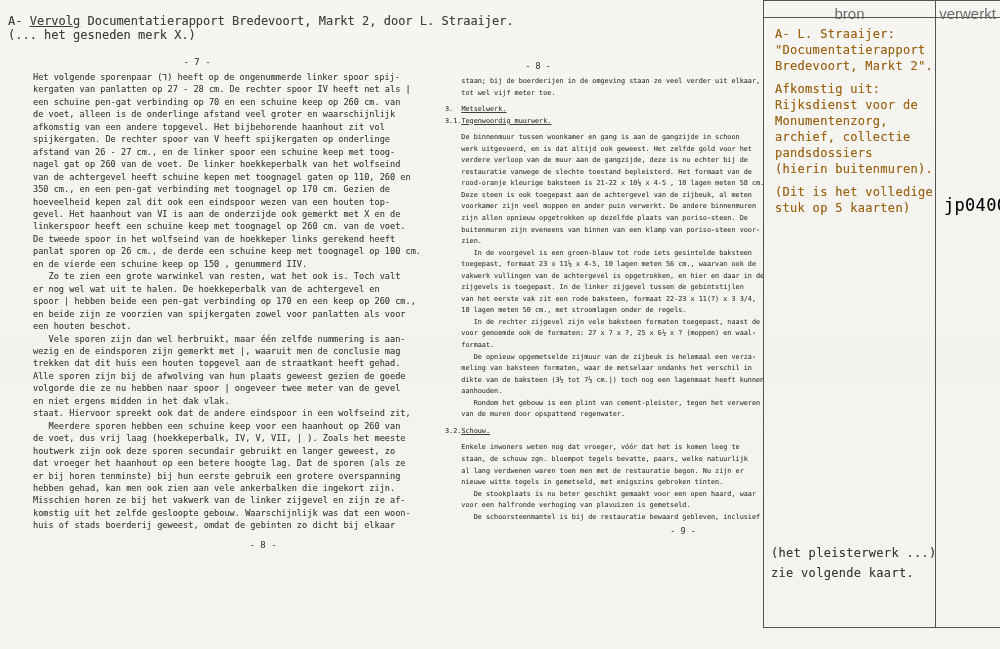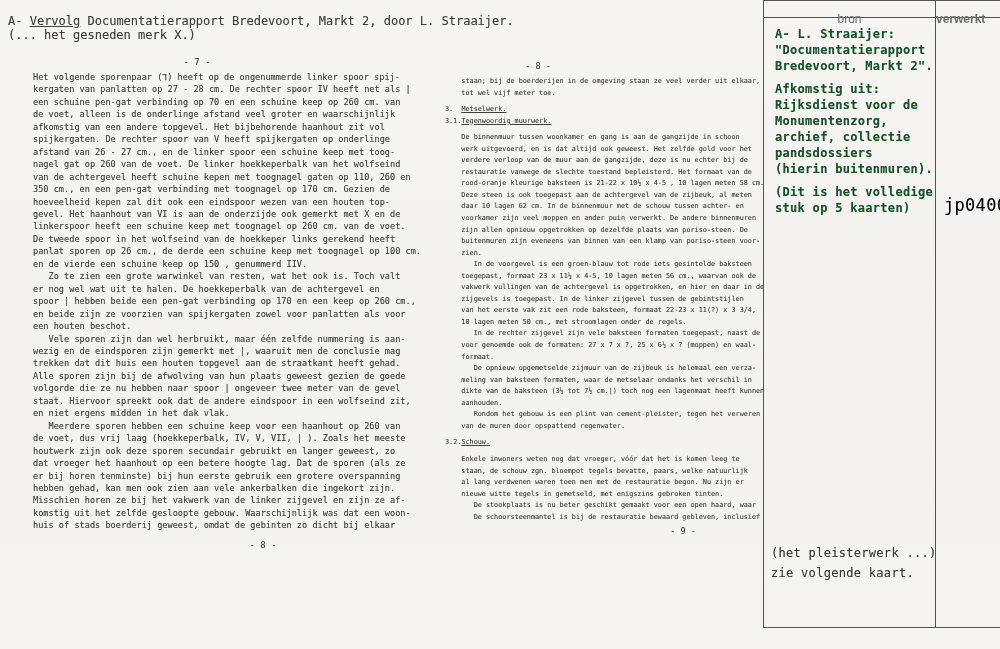--- a/index.html
+++ b/index.html
@@ -31,26 +31,26 @@
 
   
   .sidebar{
     position:absolute;left:763px;top:0;width:236px;height:626px;
     border-left:1px solid #55534f;border-top:1px solid #55534f;
     border-bottom:1px solid #55534f;border-right:1px solid #c4c2bd;
   }
   .sb-divider{position:absolute;left:171px;top:0;height:100%;width:1px;background:#55534f;}
   .sb-header-rule{position:absolute;left:0;right:0;top:16px;height:1px;background:#55534f;}
   .sb-label{
-    position:absolute;top:11px;font-family:"Liberation Sans","DejaVu Sans",sans-serif;
-    font-size:12px;color:#6b6b6b;text-shadow:none;
+    position:absolute;top:4px;font-family:"Liberation Sans","DejaVu Sans",sans-serif;
+    font-size:15px;color:#6b6b6b;text-shadow:none;
   }
   .sb-label.bron{left:0;width:171px;text-align:center;}
-  .sb-label.verwerkt{left:172px;width:63px;text-align:left;font-weight:bold;}
-  .sb-bron{position:absolute;left:11px;top:25px;font-size:12px;line-height:16px;letter-spacing:.3px;color:#14532d;font-weight:bold;}
+  .sb-label.verwerkt{left:172px;width:63px;text-align:center;}
+  .sb-bron{position:absolute;left:11px;top:25px;font-size:12px;line-height:16px;letter-spacing:.3px;color:#a16207;}
   .sb-bron .gap{height:7px;}
   .sb-code{position:absolute;left:180px;top:194px;font-size:17px;letter-spacing:.3px;color:#000000;}
   .sb-note{position:absolute;left:7px;top:542px;font-size:12px;line-height:20px;letter-spacing:.3px;color:#3a3834;}
 </style>
 </head>
 <body>
 
 <div class="doc-header">
   <div class="tl"><span>A- </span><span class="ul">Vervolg</span><span> Documentatierapport Bredevoort, Markt 2, door L. Straaijer.</span></div>
   <div class="tl">(... het gesneden merk X.)</div>
@@ -78,22 +78,22 @@
       <div class="tl">   Zo te zien een grote warwinkel van resten, wat het ook is. Toch valt</div>
       <div class="tl">er nog wel wat uit te halen. De hoekkeperbalk van de achtergevel en</div>
       <div class="tl">spoor | hebben beide een pen-gat verbinding op 170 en een keep op 260 cm.,</div>
       <div class="tl">en beide zijn ze voorzien van spijkergaten zowel voor panlatten als voor</div>
       <div class="tl">een houten beschot.</div>
       <div class="tl">   Vele sporen zijn dan wel herbruikt, maar één zelfde nummering is aan-</div>
       <div class="tl">wezig en de eindsporen zijn gemerkt met |, waaruit men de conclusie mag</div>
       <div class="tl">trekken dat dit huis een houten topgevel aan de straatkant heeft gehad.</div>
       <div class="tl">Alle sporen zijn bij de afwolving van hun plaats geweest gezien de goede</div>
       <div class="tl">volgorde die ze nu hebben naar spoor | ongeveer twee meter van de gevel</div>
+      <div class="tl">en niet ergens midden in het dak vlak.</div>
       <div class="tl">staat. Hiervoor spreekt ook dat de andere eindspoor in een wolfseind zit,</div>
-      <div class="tl">en niet ergens midden in het dak vlak.</div>
       <div class="tl">   Meerdere sporen hebben een schuine keep voor een haanhout op 260 van</div>
       <div class="tl">de voet, dus vrij laag (hoekkeperbalk, IV, V, VII, | ). Zoals het meeste</div>
       <div class="tl">houtwerk zijn ook deze sporen secundair gebruikt en langer geweest, zo</div>
       <div class="tl">dat vroeger het haanhout op een betere hoogte lag. Dat de sporen (als ze</div>
       <div class="tl">er bij horen tenminste) bij hun eerste gebruik een grotere overspanning</div>
       <div class="tl">hebben gehad, kan men ook zien aan vele ankerbalken die ingekort zijn.</div>
       <div class="tl">Misschien horen ze bij het vakwerk van de linker zijgevel en zijn ze af-</div>
       <div class="tl">komstig uit het zelfde gesloopte gebouw. Waarschijnlijk was dat een woon-</div>
       <div class="tl">huis of stads boerderij geweest, omdat de gebinten zo dicht bij elkaar</div>
     </div>
@@ -108,21 +108,20 @@
       <div class="tl gap">&nbsp;</div>
       <div class="tl"><span>3.  </span><span class="ul">Metselwerk.</span></div>
       <div class="tl"><span>3.1.</span><span class="ul">Tegenwoordig muurwerk.</span></div>
       <div class="tl gap">&nbsp;</div>
       <div class="tl">    De binnenmuur tussen woonkamer en gang is aan de gangzijde in schoon</div>
       <div class="tl">    werk uitgevoerd, en is dat altijd ook geweest. Het zelfde gold voor het</div>
       <div class="tl">    verdere verloop van de muur aan de gangzijde, deze is nu echter bij de</div>
       <div class="tl">    restauratie vanwege de slechte toestand bepleisterd. Het formaat van de</div>
       <div class="tl">    rood-oranje kleurige baksteen is 21-22 x 10½ x 4-5 , 10 lagen meten 58 cm.</div>
       <div class="tl">    Deze steen is ook toegepast aan de achtergevel van de zijbeuk, al meten</div>
-      <div class="tl">    daar 10 lagen 62 cm. In de binnenmuur met de schouw tussen achter- en</div>
       <div class="tl">    voorkamer zijn veel moppen en ander puin verwerkt. De andere binnenmuren</div>
       <div class="tl">    zijn allen opnieuw opgetrokken op dezelfde plaats van poriso-steen. De</div>
       <div class="tl">    buitenmuren zijn eveneens van binnen van een klamp van poriso-steen voor-</div>
       <div class="tl">    zien.</div>
       <div class="tl">       In de voorgevel is een groen-blauw tot rode iets gesintelde baksteen</div>
       <div class="tl">    toegepast, formaat 23 x 11½ x 4-5, 10 lagen meten 56 cm., waarvan ook de</div>
       <div class="tl">    vakwerk vullingen van de achtergevel is opgetrokken, en hier en daar in de</div>
       <div class="tl">    zijgevels is toegepast. In de linker zijgevel tussen de gebintstijlen</div>
       <div class="tl">    van het eerste vak zit een rode baksteen, formaat 22-23 x 11(?) x 3 3/4,</div>
       <div class="tl">    10 lagen meten 50 cm., met stroomlagen onder de regels.</div>
@@ -136,20 +135,21 @@
       <div class="tl">       Rondom het gebouw is een plint van cement-pleister, tegen het verweren</div>
       <div class="tl">    van de muren door opspattend regenwater.</div>
       <div class="tl gap">&nbsp;</div>
       <div class="tl"><span>3.2.</span><span class="ul">Schouw.</span></div>
       <div class="tl gap">&nbsp;</div>
       <div class="tl">    Enkele inwoners weten nog dat vroeger, vóór dat het is komen leeg te</div>
       <div class="tl">    staan, de schouw zgn. bloempot tegels bevatte, paars, welke natuurlijk</div>
       <div class="tl">    al lang verdwenen waren toen men met de restauratie begon. Nu zijn er</div>
       <div class="tl">    nieuwe witte tegels in gemetseld, met enigszins gebroken tinten.</div>
       <div class="tl">       De stookplaats is nu beter geschikt gemaakt voor een open haard, waar</div>
+      <div class="tl">    voor een halfronde verhoging van plavuizen is gemetseld.</div>
       <div class="tl">       De schoorsteenmantel is bij de restauratie bewaard gebleven, inclusief</div>
     </div>
   <div class="pagenum-bottom">- 9 -</div>
 </div>
 
 <div class="sidebar">
   <div class="sb-divider"></div>
   <div class="sb-header-rule"></div>
   <div class="sb-label bron">bron</div>
   <div class="sb-label verwerkt">verwerkt</div>

